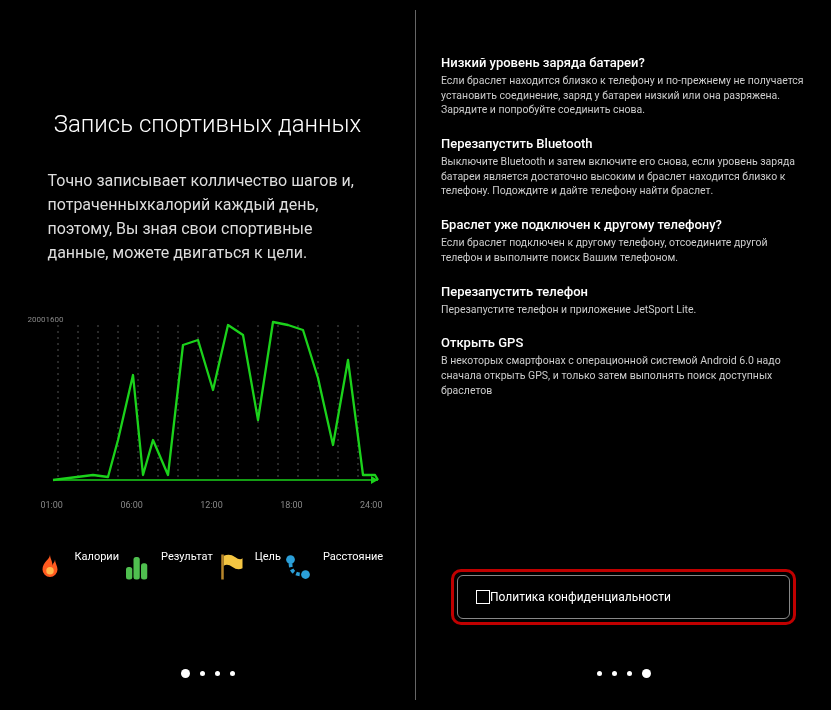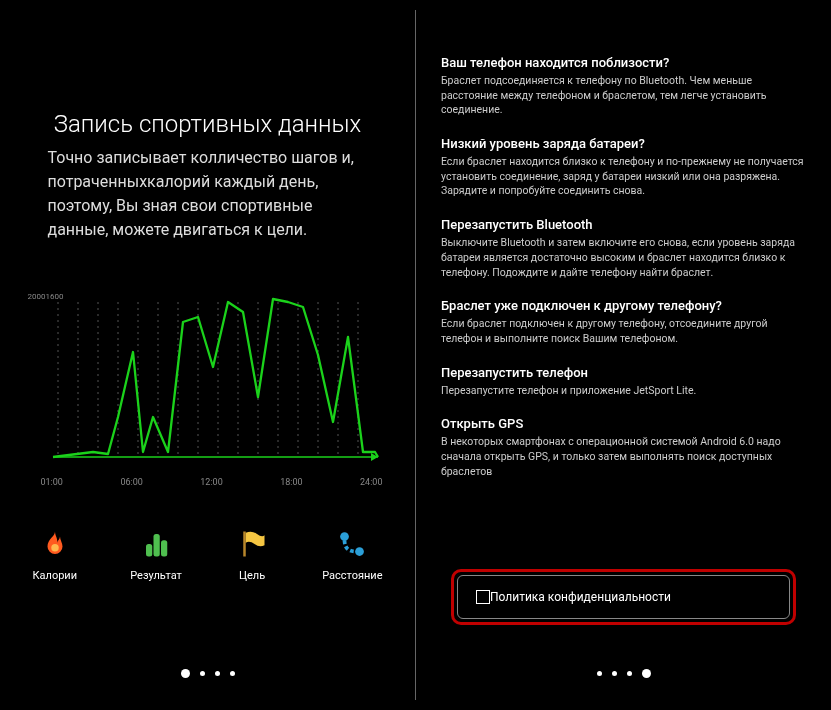--- a/index.html
+++ b/index.html
@@ -26,21 +26,21 @@
     .left-content {
       display: flex;
       flex-direction: column;
       align-items: center;
       padding: 110px 30px 0;
     }
     .main-title {
       font-size: 24px;
       font-weight: 300;
       text-align: center;
-      margin-bottom: 8px;
+      margin-bottom: 31px;
       color: #fff;
     }
     .subtitle {
       font-size: 16px;
       text-align: left;
       color: #ddd;
       line-height: 1.5;
       max-width: 320px;
     }
     .chart-area {
@@ -76,22 +76,21 @@
       color: #888;
     }
     .feature-row {
       display: flex;
       justify-content: space-between;
       width: 350px;
       margin-top: 55px;
     }
     .feature-item {
       display: flex;
-      flex-direction: column;
-      align-items: center;
+      flex-direction: row;
       gap: 8px;
     }
     .feature-icon {
       width: 34px;
       height: 34px;
       display: flex;
       align-items: center;
       justify-content: center;
     }
     .feature-label {
@@ -262,24 +261,20 @@
     <span class="dot"></span>
     <span class="dot"></span>
   </div>
 </div>
 
 <div class="divider"></div>
 
 <div class="panel">
   <div class="right-content">
     <div class="help-section">
-      <div class="help-title">Ваш телефон находится поблизости?</div>
-      <div class="help-body">Браслет подсоединяется к телефону по Bluetooth. Чем меньше расстояние между телефоном и браслетом, тем легче установить соединение.</div>
-    </div>
-    <div class="help-section">
       <div class="help-title">Низкий уровень заряда батареи?</div>
       <div class="help-body">Если браслет находится близко к телефону и по-прежнему не получается установить соединение, заряд у батареи низкий или она разряжена. Зарядите и попробуйте соединить снова.</div>
     </div>
     <div class="help-section">
       <div class="help-title">Перезапустить Bluetooth</div>
       <div class="help-body">Выключите Bluetooth и затем включите его снова, если уровень заряда батареи является достаточно высоким и браслет находится близко к телефону. Подождите и дайте телефону найти браслет.</div>
     </div>
     <div class="help-section">
       <div class="help-title">Браслет уже подключен к другому телефону?</div>
       <div class="help-body">Если браслет подключен к другому телефону, отсоедините другой телефон и выполните поиск Вашим телефоном.</div>

